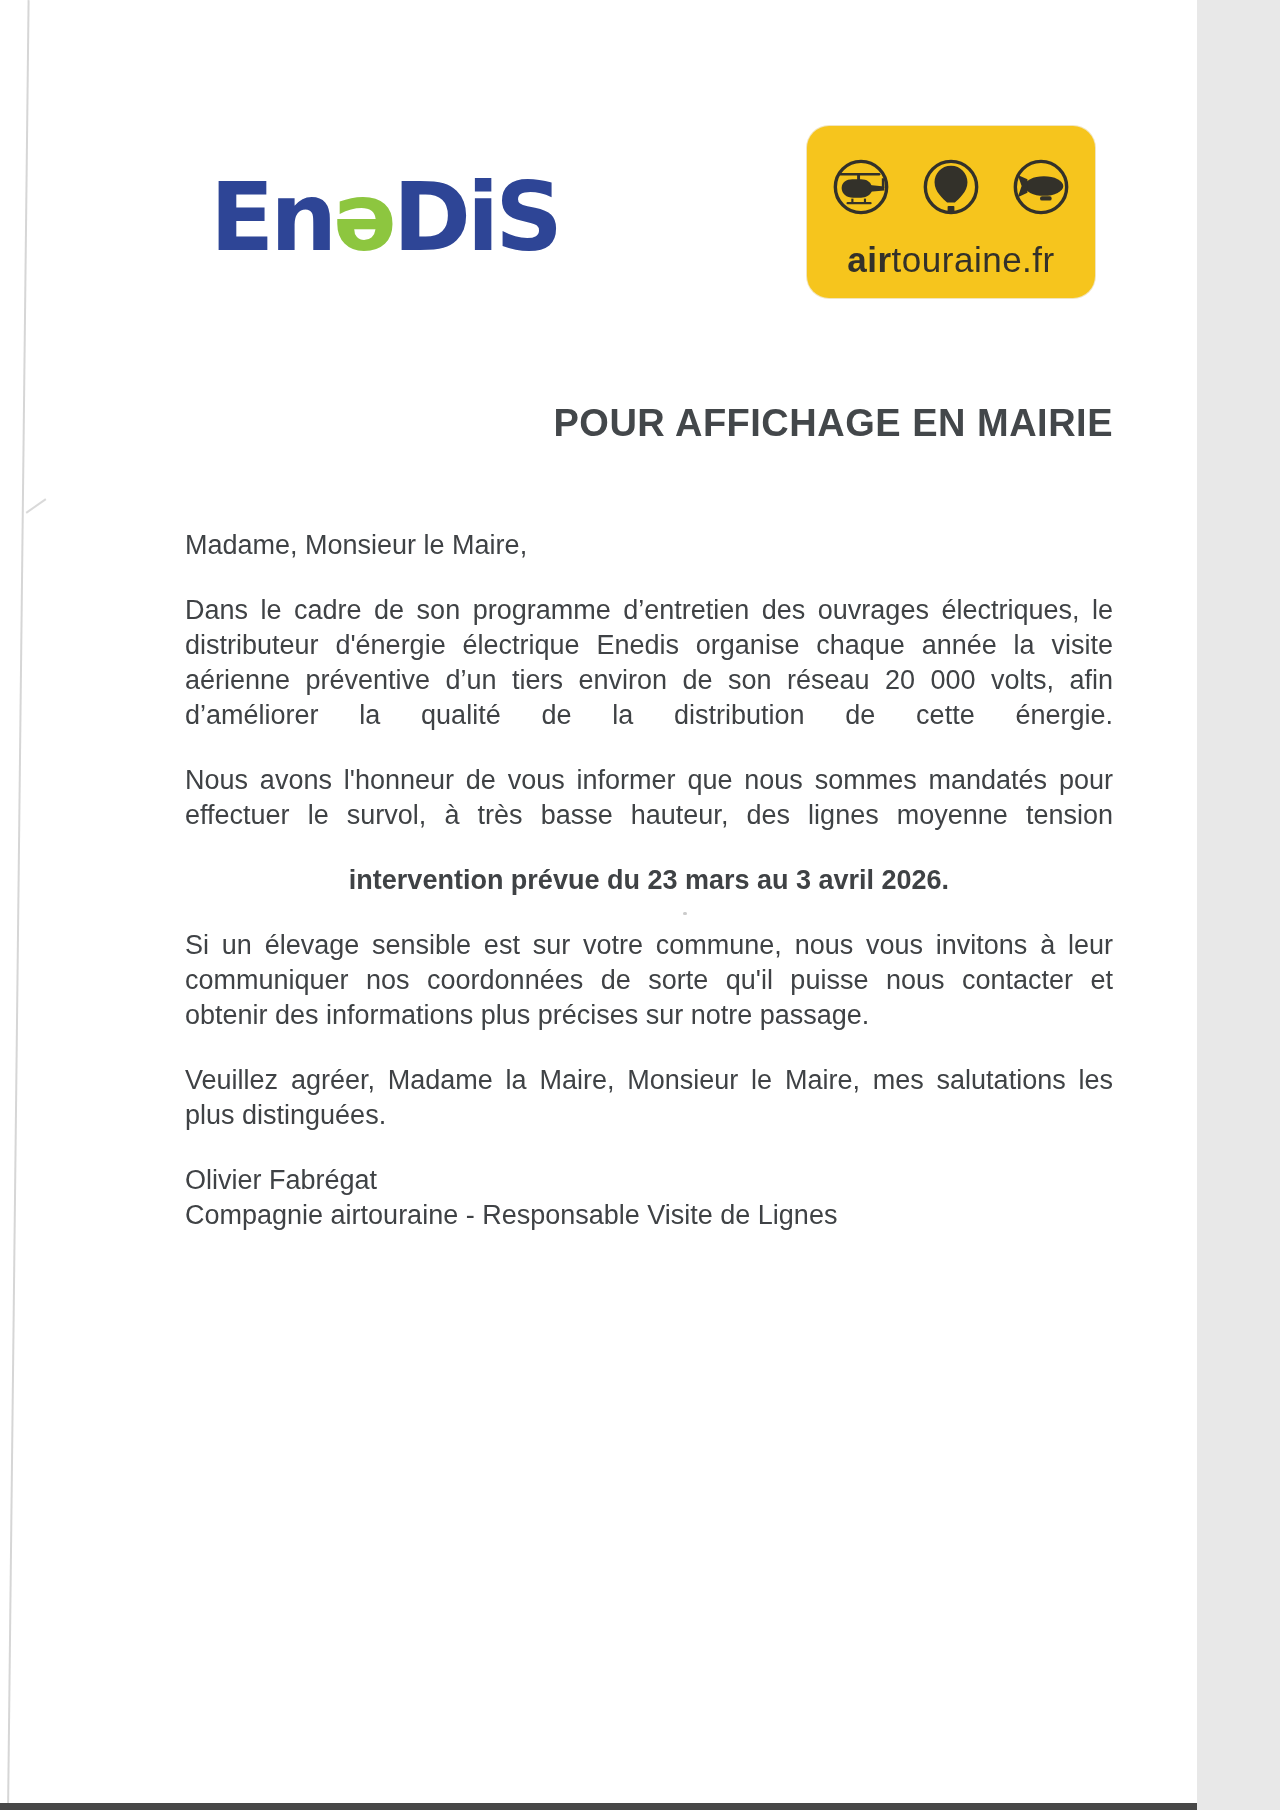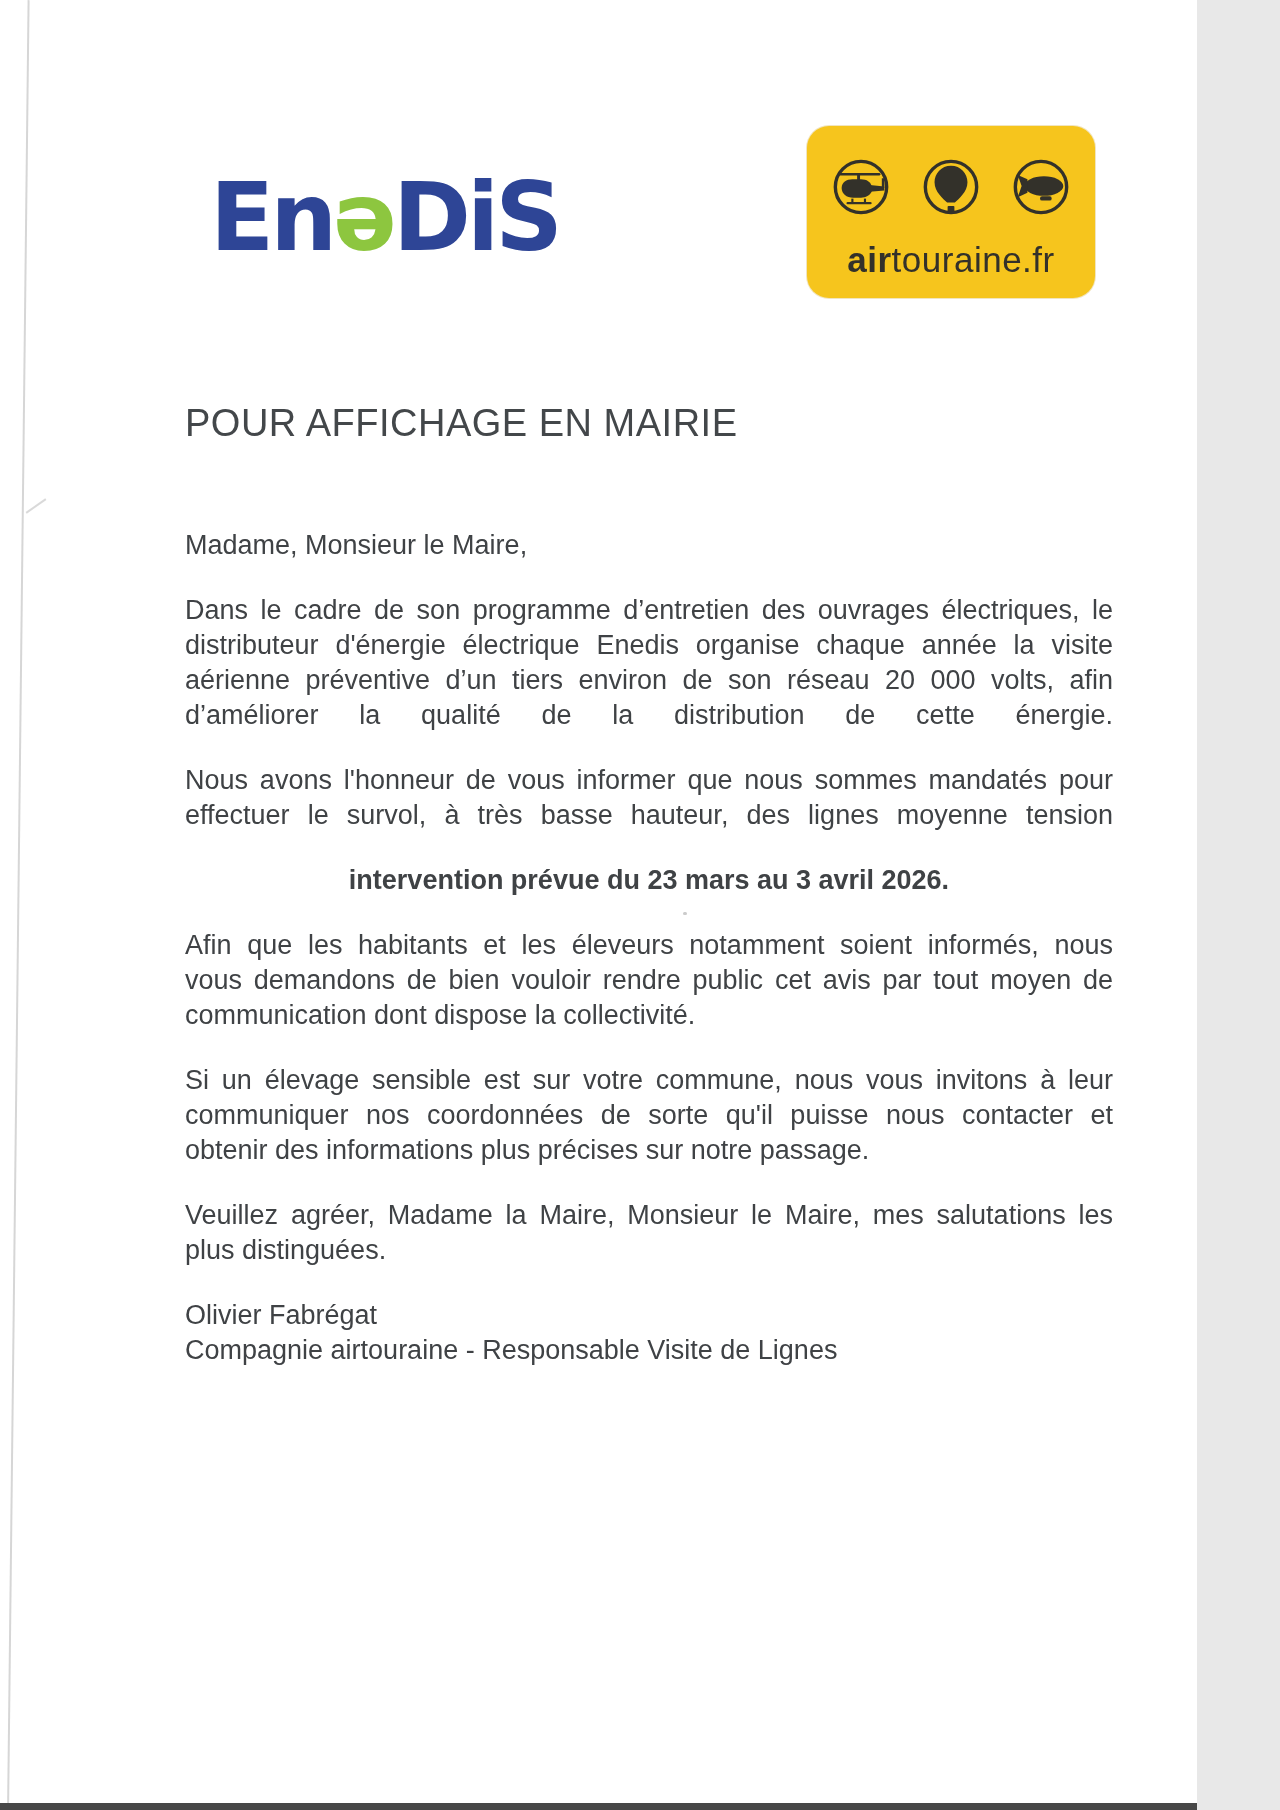--- a/index.html
+++ b/index.html
@@ -34,22 +34,22 @@
   .air-icons svg{width:62px;height:62px;display:block;}
   .air-text{
     position:absolute;left:0;top:110px;width:100%;
     text-align:center;font-size:35px;line-height:48px;
     color:var(--logo_icon,#33312a);letter-spacing:0.5px;
   }
   .air-text b{font-weight:bold;}
   
   .doc-title{
     position:absolute;left:185px;top:400px;width:928px;
-    text-align:left;
-    font-size:38px;font-weight:normal;line-height:46px;
+    text-align:right;
+    font-size:38px;font-weight:bold;line-height:46px;
     color:var(--title_text,#43474a);
     letter-spacing:0.5px;
   }
   .letter-body{
     position:absolute;left:185px;top:528px;width:928px;
     font-size:27px;line-height:35px;
   }
   .paragraph{margin:0 0 30px 0;}
   .paragraph.bold{font-weight:bold;}
   .line{min-height:35px;}
@@ -134,25 +134,20 @@
           <div class="line jline">d’améliorer la qualité de la distribution de cette énergie.</div>
         </div>
         <div class="paragraph">
           <div class="line jline">Nous avons l'honneur de vous informer que nous sommes mandatés pour</div>
           <div class="line jline">effectuer le survol, à très basse hauteur, des lignes moyenne tension</div>
         </div>
         <div class="paragraph bold">
           <div class="line cline">intervention prévue du 23 mars au 3 avril 2026.</div>
         </div>
         <div class="paragraph">
-          <div class="line jline">Afin que les habitants et les éleveurs notamment soient informés, nous</div>
-          <div class="line jline">vous demandons de bien vouloir rendre public cet avis par tout moyen de</div>
-          <div class="line lline">communication dont dispose la collectivité.</div>
-        </div>
-        <div class="paragraph">
           <div class="line jline">Si un élevage sensible est sur votre commune, nous vous invitons à leur</div>
           <div class="line jline">communiquer nos coordonnées de sorte qu'il puisse nous contacter et</div>
           <div class="line lline">obtenir des informations plus précises sur notre passage.</div>
         </div>
         <div class="paragraph">
           <div class="line jline">Veuillez agréer, Madame la Maire, Monsieur le Maire, mes salutations les</div>
           <div class="line lline">plus distinguées.</div>
         </div>
       </div>
 

